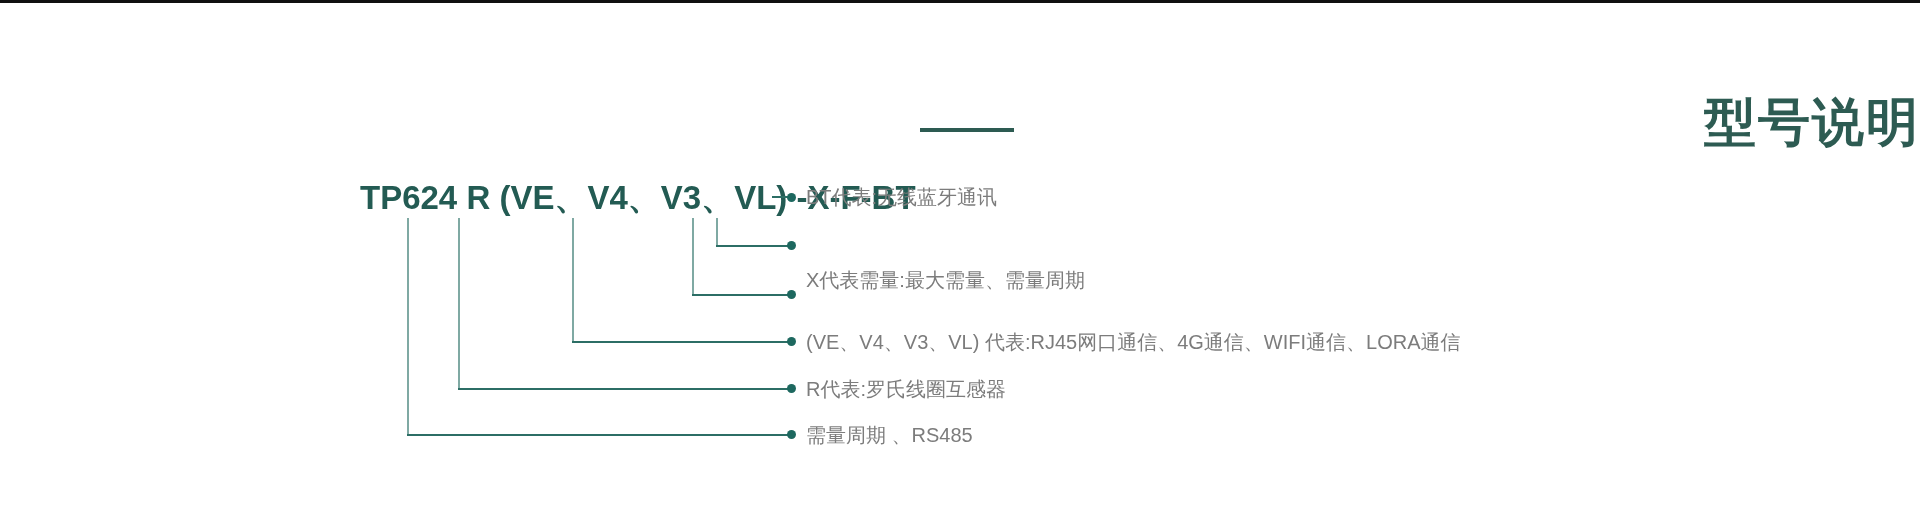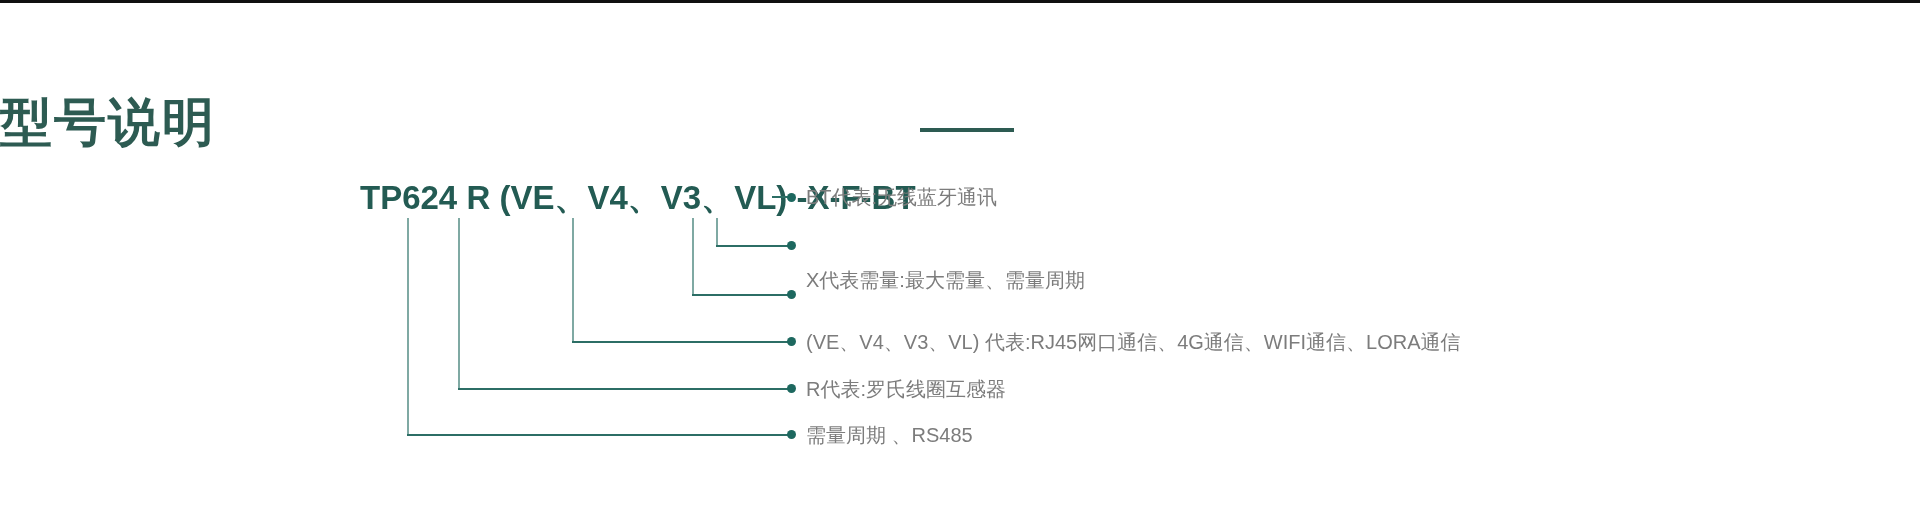--- a/index.html
+++ b/index.html
@@ -14,21 +14,21 @@
   .top-bar {
     position: absolute;
     left: 0; top: 0;
     width: 100%; height: 3px;
     background: #101010;
   }
   .title {
     position: absolute;
     left: 0; top: 48px;
     width: 100%;
-    text-align: left;
+    text-align: right;
     font-size: 52px;
     font-weight: bold;
     color: #2d5b52;
     letter-spacing: 2px;
     line-height: 62px;
     margin-top: 43px;
   }
   .title-underline {
     position: absolute;
     left: 920px; top: 128px;

